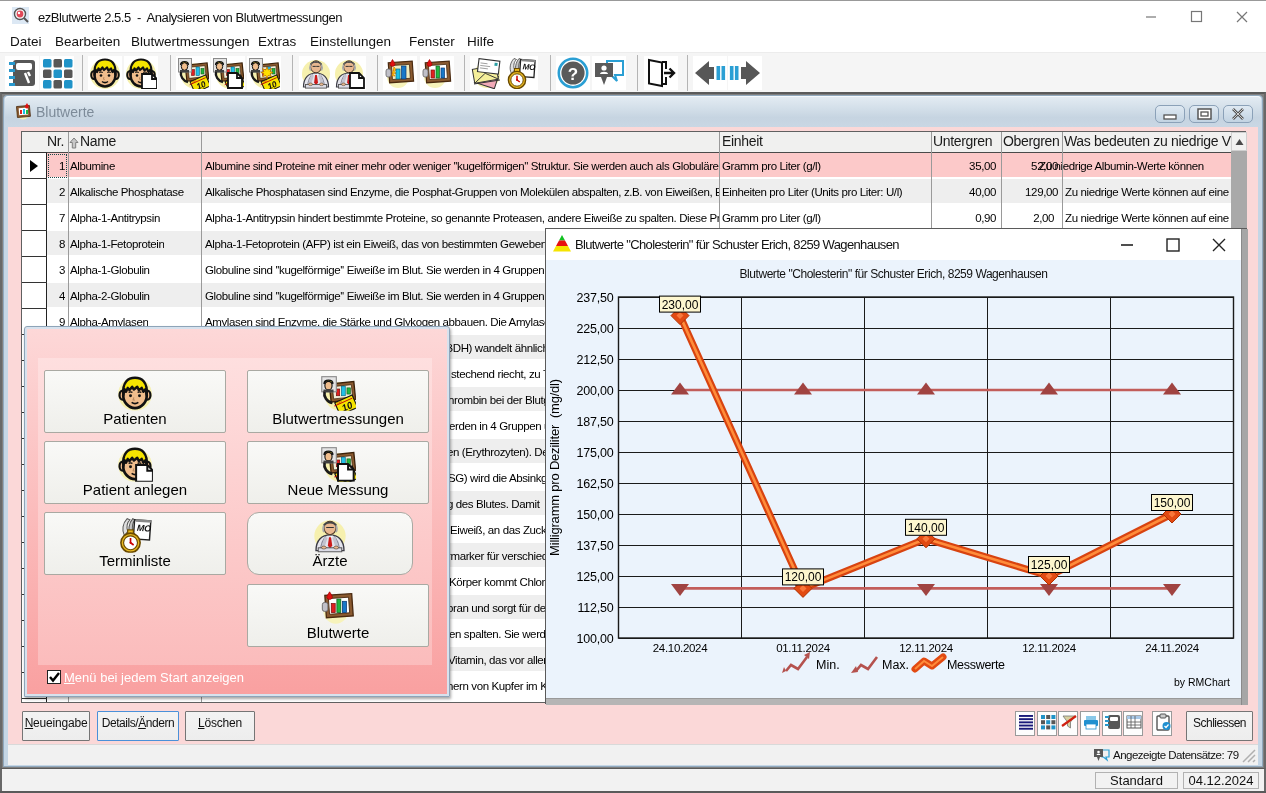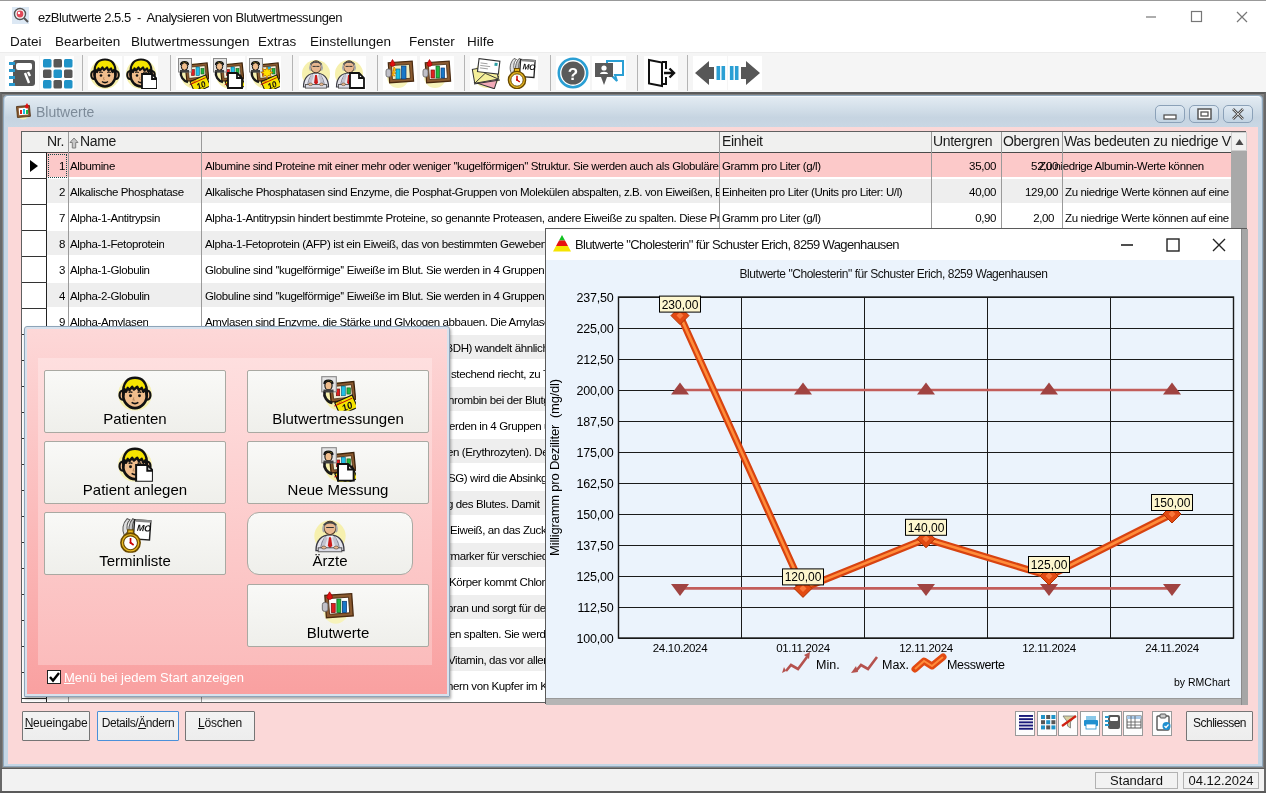--- a/index.html
+++ b/index.html
@@ -523,20 +523,32 @@
               </svg></div>
 <div style="position:absolute;left:1144px;top:584px;width:20px;height:25px;background:#fdfdfd;border:1px solid #9a9a9a;"><svg width="20" height="21" viewBox="0 0 20 21" style="">
                 <rect x="4" y="4" width="12" height="14" rx="1" fill="#fff" stroke="#555" stroke-width="1.4"></rect>
                 <rect x="7" y="2" width="6" height="4" rx="1" fill="#ccc" stroke="#555" stroke-width="1"></rect>
                 <circle cx="13.5" cy="14" r="4" fill="#2090d0"></circle>
                 <path d="M11.5 14 L13 15.5 L15.5 12.5" stroke="#fff" stroke-width="1.2" fill="none"></path>
               </svg></div>
 <div class="btn" style="left:1178px;top:584px;width:67px;letter-spacing:-0.5px;">Schliessen</div>
           </div>
       </div>
+      <div id="bwstatus">
+          <svg style="position:absolute;left:1085px;top:3px;" width="17" height="16" viewBox="0 0 17 16">
+            <path d="M9 2 h7 v7 h-3 l1 3 l-3.5 -3 h-1.5 z" fill="none" stroke="#2a9fd4" stroke-width="1.2"></path>
+            <path d="M1 1 h9 v8 h-3 l-1.5 4 l-1.5 -4 h-3 z" fill="#575757"></path>
+            <circle cx="5.5" cy="4" r="1.3" fill="#fff"></circle>
+            <path d="M3.5 7 c0-1.6,4-1.6,4 0 z" fill="#fff"></path>
+          </svg>
+          <div style="position:absolute;left:1105px;top:4px;font-size:11.5px;letter-spacing:-0.5px;color:#111;">Angezeigte Datensätze: 79</div>
+          <svg style="position:absolute;left:1233px;top:3px;" width="15" height="15">
+            <path d="M14 2 L2 14 M14 7 L7 14 M14 12 L12 14" stroke="#b0b0b0" stroke-width="1.5"></path>
+          </svg>
+        </div>
     </div>
   </div>
   <div id="chartwin">
       <div style="position:absolute;left:0;top:0;width:695px;height:31px;background:#fff;border-bottom:0;">
 <svg width="18" height="17" viewBox="0 0 18 17" style="position:absolute;left:7px;top:6px;">
           <path d="M9 0 L12 5.5 L6 5.5 Z" fill="#10c020"></path>
           <path d="M6 5.5 L12 5.5 L15 11 L3 11 Z" fill="#e81010"></path>
           <path d="M3 11 L15 11 L18 16.5 L0 16.5 Z" fill="#f5e400"></path>
         </svg>
 <div style="position:absolute;left:29px;top:8px;font-size:13px;letter-spacing:-0.65px;color:#111;">Blutwerte "Cholesterin" für Schuster Erich, 8259 Wagenhausen</div>

